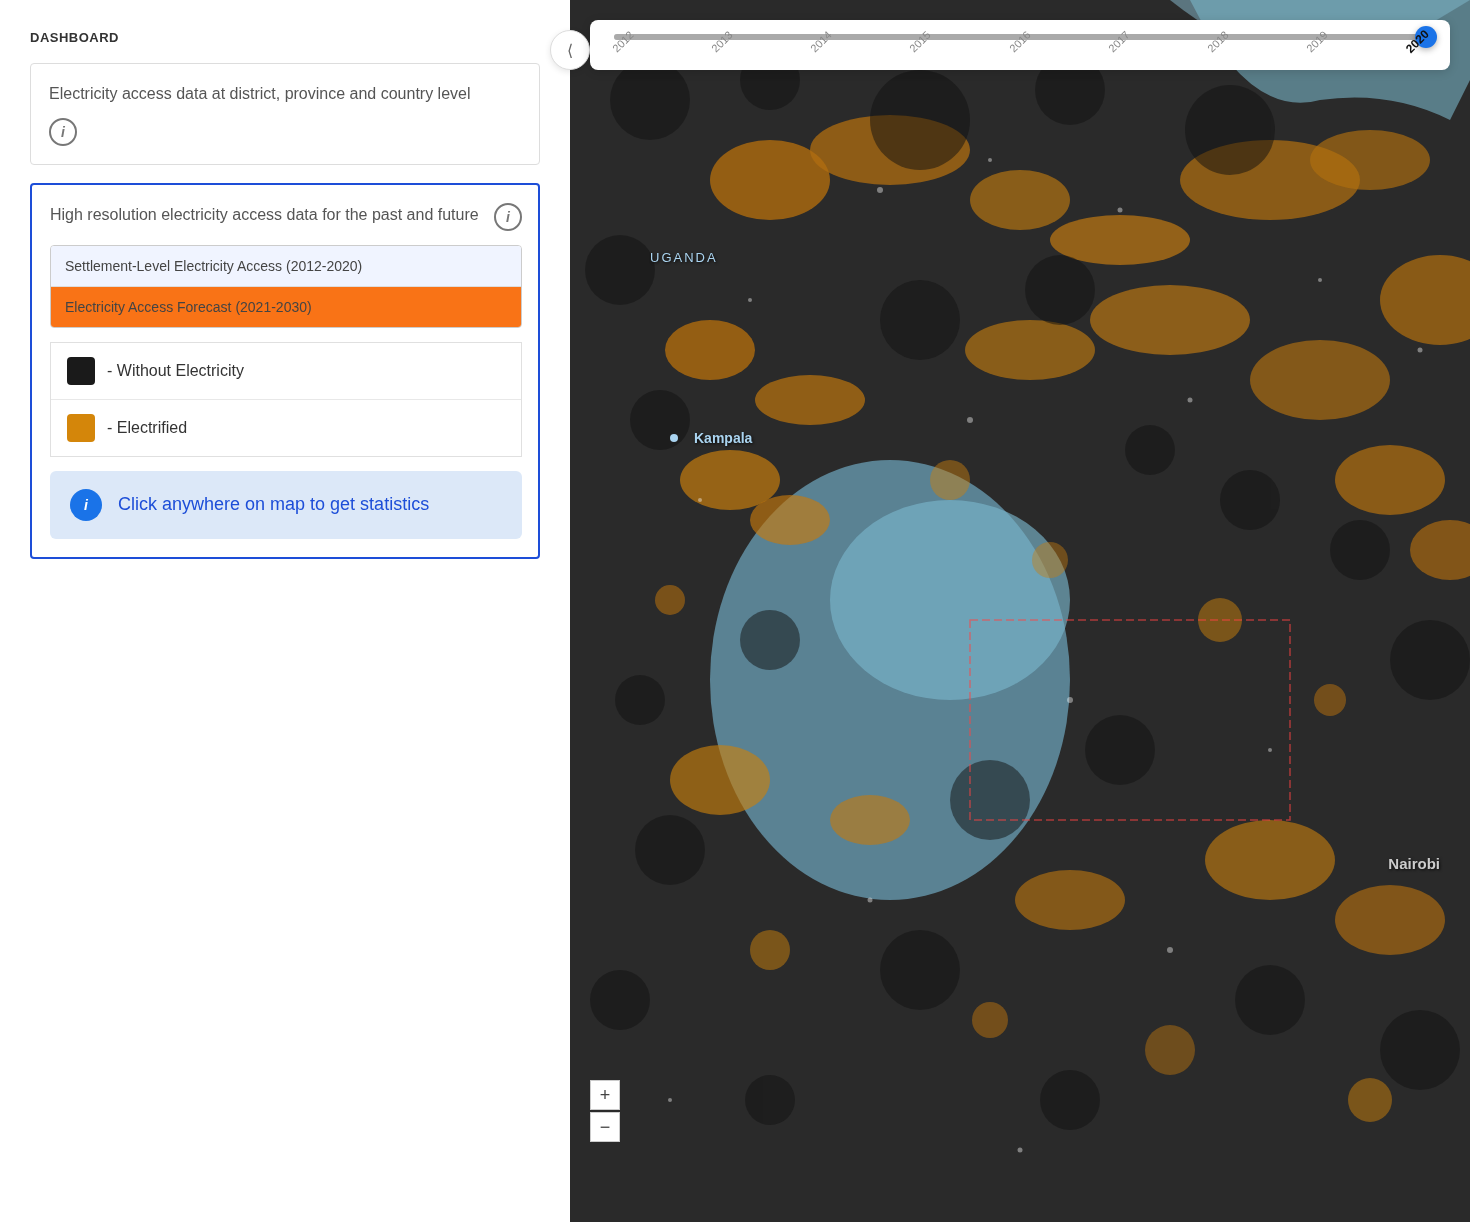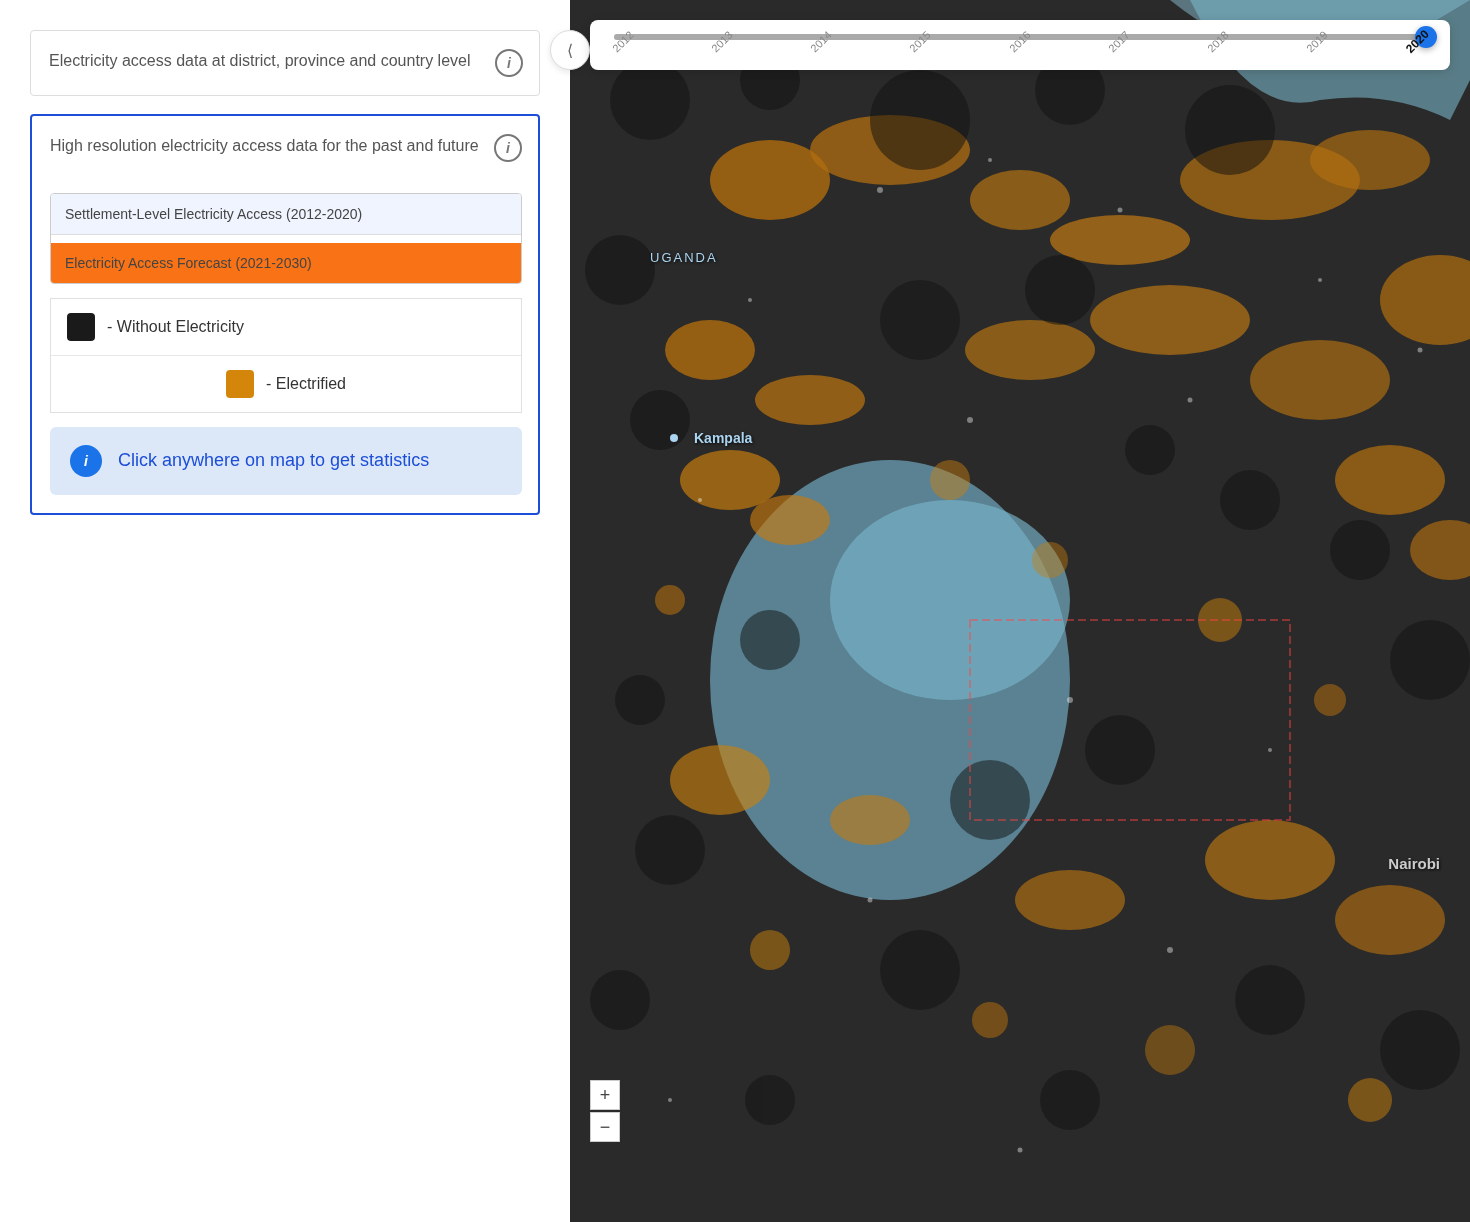--- a/index.html
+++ b/index.html
@@ -44,20 +44,21 @@
 
     
     .info-card {
       border: 1.5px solid #ddd;
       border-radius: 4px;
       padding: 18px 16px 18px 18px;
       display: flex;
       align-items: flex-start;
       justify-content: space-between;
       gap: 12px;
+      flex-direction: column;
     }
 
     .info-card-text {
       font-size: 16px;
       color: #555;
       line-height: 1.5;
     }
 
     .info-icon {
       width: 28px;
@@ -95,25 +96,24 @@
     .active-card-text {
       font-size: 16px;
       color: #555;
       line-height: 1.5;
     }
 
     
     .sub-options {
       display: flex;
       flex-direction: column;
-      gap: 8px;
+      gap: 0;
       border: 1px solid #ccc;
       border-radius: 4px;
       overflow: hidden;
-      margin-top: 17px;
     }
 
     .sub-option {
       padding: 12px 14px;
       font-size: 14px;
       color: #444;
       background: #f97316;
       cursor: pointer;
       border-bottom: 1px solid #ddd;
     }
@@ -141,21 +141,20 @@
       align-items: center;
       gap: 12px;
       padding: 14px 16px;
       font-size: 16px;
       color: #333;
       border-bottom: 1px solid #e8e8e8;
     }
 
     .legend-item:last-child {
       border-bottom: none;
-      justify-content: center;
     }
 
     .legend-color-box {
       width: 28px;
       height: 28px;
       border-radius: 4px;
       flex-shrink: 0;
     }
 
     
@@ -357,20 +356,21 @@
     }
   </style>
 </head>
 <body>
 
 <div class="left-panel">
   <div class="collapse-btn">
     <span>⟨</span>
   </div>
 
+  <div class="dashboard-label">DASHBOARD</div>
 
   <div class="info-card">
     <div class="info-card-text">Electricity access data at district, province and country level</div>
     <div class="info-icon">i</div>
   </div>
 
   <div class="active-card">
     <div class="active-card-header">
       <div class="active-card-text">High resolution electricity access data for the past and future</div>
       <div class="info-icon">i</div>

